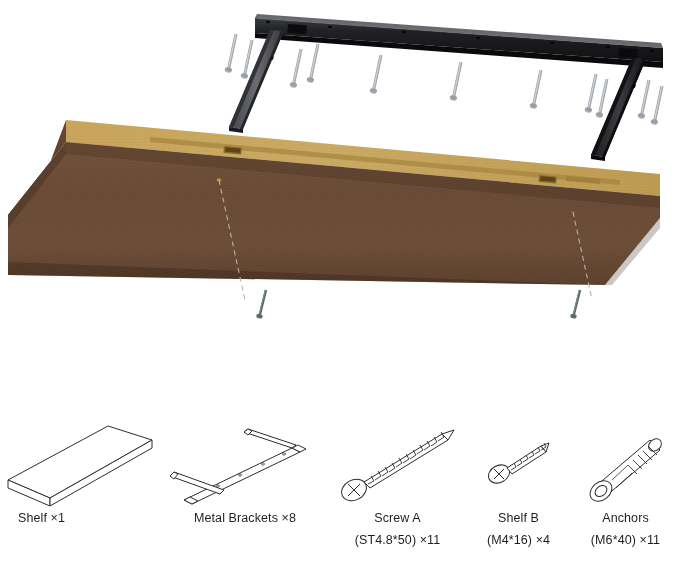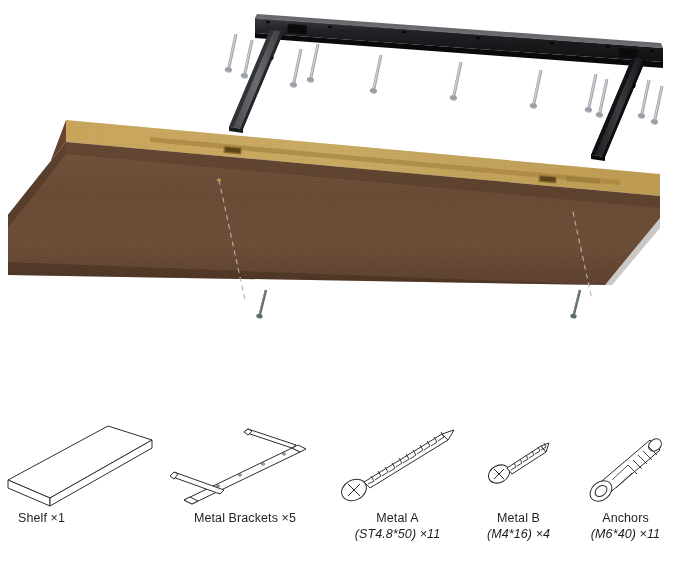--- a/index.html
+++ b/index.html
@@ -65,22 +65,21 @@
   }
   .part-label {
     font-size: 12.5px;
     line-height: 16px;
     text-align: center;
     color: #1f1f1f;
     letter-spacing: 0.1px;
     white-space: nowrap;
   }
   .part-label.sub {
-    margin-top: 0;
-    font-style: italic;
+    margin-top: 6px;
   }
   .lbl-left {
     align-self: flex-start;
     padding-left: 18px;
   }
 </style>
 </head>
 <body>
 
 <div id="stage">
@@ -309,21 +308,21 @@
             <polygon points="24,82 32,86 38,83 30,79"></polygon>
           </g>
           <g fill="none" stroke="#3a3a3a" stroke-width="0.8">
             <ellipse cx="80" cy="57" rx="1.5" ry="1.1"></ellipse>
             <ellipse cx="58" cy="68" rx="1.5" ry="1.1"></ellipse>
             <ellipse cx="124" cy="36" rx="1.5" ry="1.1"></ellipse>
             <ellipse cx="103" cy="46" rx="1.5" ry="1.1"></ellipse>
           </g>
         </svg>
       </div>
-      <div class="part-label">Metal Brackets ×5</div>
+      <div class="part-label">Metal Brackets ×8</div>
     </div>
 
     <div class="part-cell" style="width:135px;">
       <div class="part-art">
         <svg viewBox="0 0 135 92" preserveAspectRatio="xMidYMid meet">
           <g fill="#ffffff" stroke="#2e2e2e" stroke-width="1" stroke-linejoin="round">
 
             <ellipse cx="24" cy="72" rx="13" ry="10" transform="rotate(-28 24 72)"></ellipse>
 
             <polygon points="34,64 112,16 118,22 40,70"></polygon>
@@ -344,21 +343,21 @@
             <path d="M66,49 l6,-4 -3,-5"></path>
             <path d="M73,45 l6,-4 -3,-5"></path>
             <path d="M80,41 l6,-4 -3,-5"></path>
             <path d="M87,36 l6,-4 -3,-5"></path>
             <path d="M94,32 l6,-4 -3,-5"></path>
             <path d="M101,28 l6,-4 -3,-5"></path>
             <path d="M108,23 l6,-4 -3,-5"></path>
           </g>
         </svg>
       </div>
-      <div class="part-label">Metal A</div>
+      <div class="part-label">Screw A</div>
       <div class="part-label sub">(ST4.8*50) ×11</div>
     </div>
 
     <div class="part-cell" style="width:107px;">
       <div class="part-art">
         <svg viewBox="0 0 107 92" preserveAspectRatio="xMidYMid meet">
           <g fill="#ffffff" stroke="#2e2e2e" stroke-width="1" stroke-linejoin="round">
 
             <ellipse cx="34" cy="56" rx="11" ry="8.5" transform="rotate(-28 34 56)"></ellipse>
 
@@ -372,21 +371,21 @@
           <g stroke="#2e2e2e" stroke-width="0.9" fill="none">
             <path d="M46,52 l5,-3 -2,-4"></path>
             <path d="M52,48 l5,-3 -2,-4"></path>
             <path d="M58,44 l5,-3 -2,-4"></path>
             <path d="M64,40 l5,-3 -2,-4"></path>
             <path d="M70,36 l5,-3 -2,-4"></path>
             <path d="M76,32 l5,-3 -2,-4"></path>
           </g>
         </svg>
       </div>
-      <div class="part-label">Metal B</div>
+      <div class="part-label">Shelf B</div>
       <div class="part-label sub">(M4*16) ×4</div>
     </div>
 
     <div class="part-cell" style="width:107px;">
       <div class="part-art">
         <svg viewBox="0 0 107 92" preserveAspectRatio="xMidYMid meet">
           <g fill="#ffffff" stroke="#2e2e2e" stroke-width="1" stroke-linejoin="round">
 
             <polygon points="24,68 78,22 88,32 34,78"></polygon>
 

